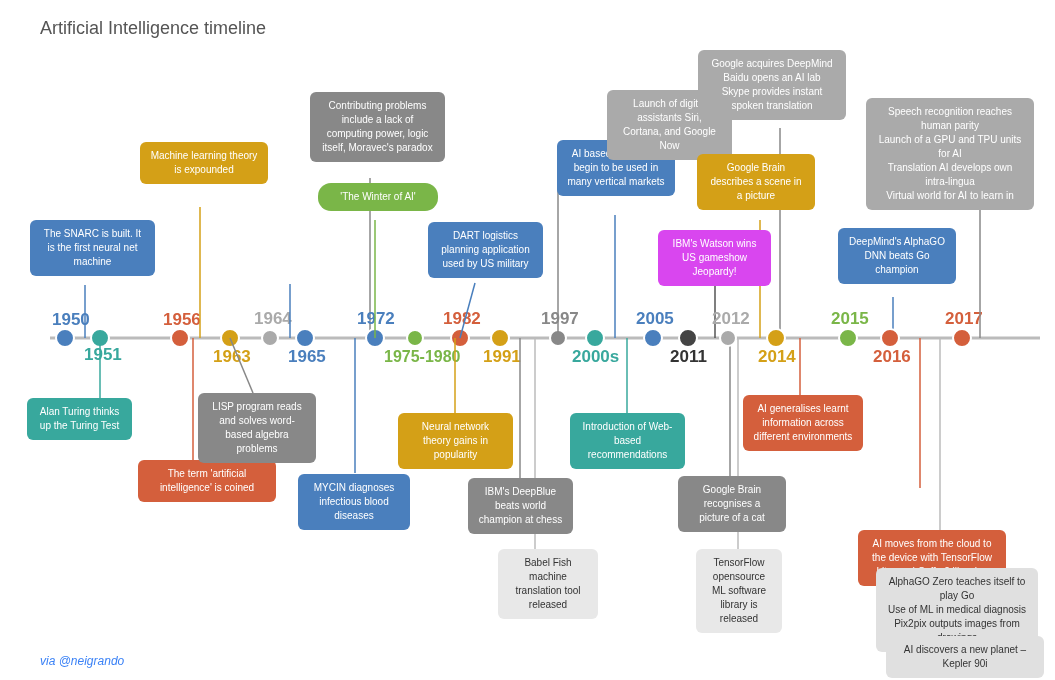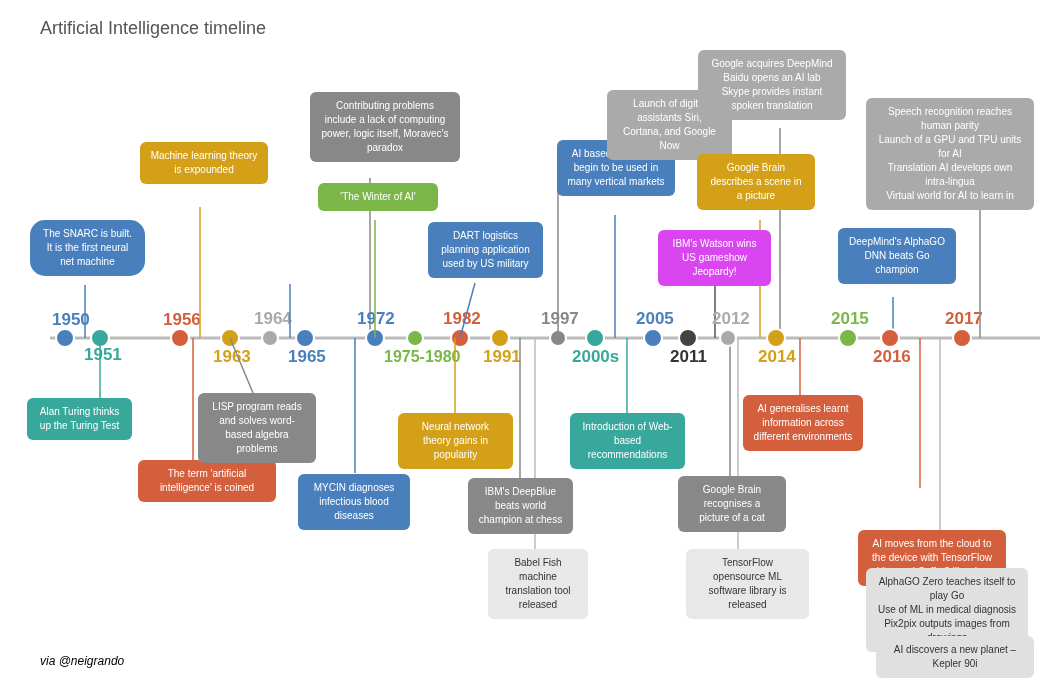--- a/index.html
+++ b/index.html
@@ -30,27 +30,28 @@
       border-radius: 6px;
       padding: 7px 10px;
       font-size: 10px;
       line-height: 1.4;
       text-align: center;
       z-index: 10;
       color: #fff;
     }
     .info-box.dark-text {
       color: #333;
+      margin-left: 10px;
     }
     .footer {
       position: absolute;
       bottom: 12px;
       left: 40px;
       font-size: 12px;
-      color: #000000;
+      color: #3b82f6;
       font-style: italic;
     }
   </style>
 </head>
 <body>
 
 <div id="canvas">
   <h1 class="title">Artificial Intelligence timeline</h1>
 
   <svg style="position:absolute;top:0;left:0;width:1055px;height:680px;z-index:3;">
@@ -161,33 +162,33 @@
 
     <line x1="940" y1="338" x2="940" y2="571" stroke="#bbb" stroke-width="1.5"></line>
 
     <circle cx="962" cy="338" r="9" fill="#d45f3c" stroke="white" stroke-width="2"></circle>
     <text x="945" y="324" fill="#d45f3c" font-size="17" font-weight="bold">2017</text>
 
     <line x1="980" y1="338" x2="980" y2="184" stroke="#888" stroke-width="1.5"></line>
 
   </svg>
 
-  <div class="info-box" style="left:30px;top:220px;width:115px;background:#4a7fbd;border-radius:15px;">The SNARC is built. It is the first neural net machine</div>
+  <div class="info-box" style="left:30px;top:220px;width:125px;background:#4a7fbd;">The SNARC is built. It is the first neural net machine</div>
 
   <div class="info-box" style="left:27px;top:398px;width:105px;background:#38a89d;">Alan Turing thinks up the Turing Test</div>
 
   <div class="info-box" style="left:140px;top:142px;width:128px;background:#d4a017;">Machine learning theory is expounded</div>
 
   <div class="info-box" style="left:138px;top:460px;width:138px;background:#d45f3c;">The term 'artificial intelligence' is coined</div>
 
   <div class="info-box" style="left:198px;top:393px;width:118px;background:#888;">LISP program reads and solves word-based algebra problems</div>
 
-  <div class="info-box" style="left:310px;top:92px;width:150px;background:#888;">Contributing problems include a lack of computing power, logic itself, Moravec's paradox</div>
-
-  <div class="info-box" style="left:318px;top:183px;width:120px;background:#7ab648;">'The Winter of AI'</div>
+  <div class="info-box" style="left:310px;top:92px;width:135px;background:#888;">Contributing problems include a lack of computing power, logic itself, Moravec's paradox</div>
+
+  <div class="info-box" style="left:318px;top:183px;width:120px;background:#7ab648;border-radius:13px;">'The Winter of AI'</div>
 
 
   <div class="info-box" style="left:298px;top:474px;width:112px;background:#4a7fbd;">MYCIN diagnoses infectious blood diseases</div>
 
   <div class="info-box" style="left:428px;top:222px;width:115px;background:#4a7fbd;">DART logistics planning application used by US military</div>
 
   <div class="info-box" style="left:398px;top:413px;width:115px;background:#d4a017;">Neural network theory gains in popularity</div>
 
   <div class="info-box" style="left:468px;top:478px;width:105px;background:#888;">IBM's DeepBlue beats world champion at chess</div>
 
@@ -202,21 +203,21 @@
   <div class="info-box" style="left:658px;top:230px;width:113px;background:#d946ef;">IBM's Watson wins US gameshow Jeopardy!</div>
 
   <div class="info-box" style="left:697px;top:154px;width:118px;background:#d4a017;">Google Brain describes a scene in a picture</div>
 
   <div class="info-box" style="left:698px;top:50px;width:148px;background:#aaa;white-space:pre-line;">Google acquires DeepMind
 Baidu opens an AI lab
 Skype provides instant spoken translation</div>
 
   <div class="info-box" style="left:678px;top:476px;width:108px;background:#888;">Google Brain recognises a picture of a cat</div>
 
-  <div class="info-box dark-text" style="left:686px;top:549px;width:123px;background:#e8e8e8;color:#333;">TensorFlow opensource ML software library is released</div>
+  <div class="info-box dark-text" style="left:686px;top:549px;width:86px;background:#e8e8e8;color:#333;">TensorFlow opensource ML software library is released</div>
 
   <div class="info-box" style="left:743px;top:395px;width:120px;background:#d45f3c;">AI generalises learnt information across different environments</div>
 
   <div class="info-box" style="left:838px;top:228px;width:118px;background:#4a7fbd;">DeepMind's AlphaGO DNN beats Go champion</div>
 
   <div class="info-box" style="left:866px;top:98px;width:168px;background:#aaa;white-space:pre-line;">Speech recognition reaches human parity
 Launch of a GPU and TPU units for AI
 Translation AI develops own intra-lingua
 Virtual world for AI to learn in</div>
 

